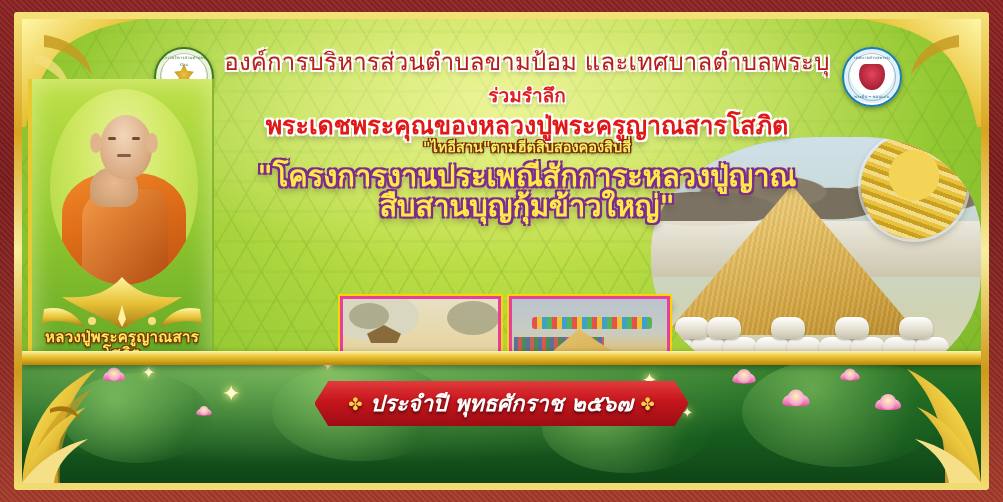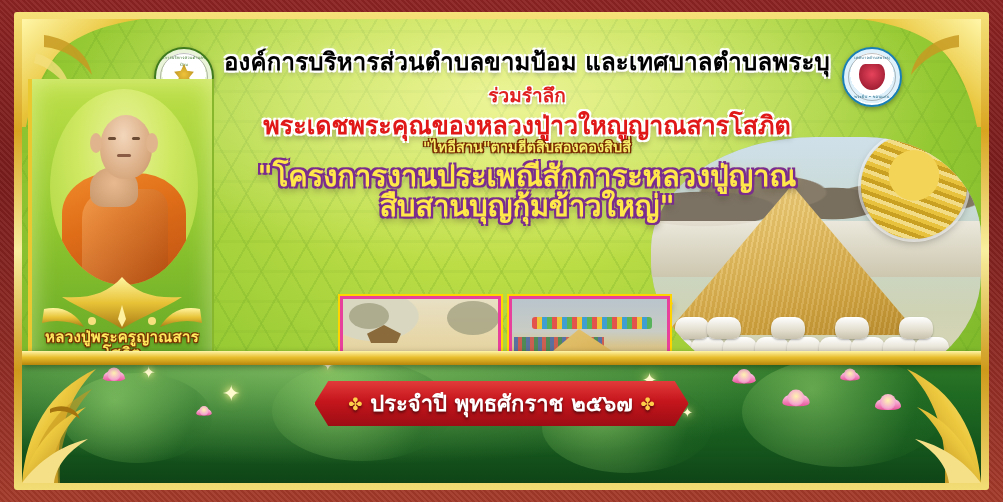--- a/index.html
+++ b/index.html
@@ -161,21 +161,21 @@
     color:#2d6b1b;letter-spacing:.2px;}
   .logo.right .micro{color:#15607f;}
   .logo .micro.top{top:5px;}
   .logo .micro.bot{bottom:5px;}
 
   
   .headline{
     position:absolute;left:190px;top:30px;width:630px;text-align:center;
   }
   .t-line1{
-    font-size:24px;font-weight:bold;line-height:1.12;color:#000000;
+    font-size:24px;font-weight:normal;line-height:1.12;color:#b91c1c;
     text-shadow:
       -2px -2px 0 #ffffff,2px -2px 0 #ffffff,-2px 2px 0 #ffffff,2px 2px 0 #ffffff,
       0 0 6px #ffffff,0 3px 5px rgba(0,0,0,.45);
     letter-spacing:.2px;white-space:nowrap;
   }
   .t-line2{
     margin-top:4px;font-size:19px;font-weight:bold;color:#e02020;
     text-shadow:-1.5px -1.5px 0 #fff,1.5px -1.5px 0 #fff,-1.5px 1.5px 0 #fff,1.5px 1.5px 0 #fff,0 3px 4px rgba(0,0,0,.4);
   }
   .t-line3{
@@ -295,20 +295,21 @@
     background:repeating-linear-gradient(90deg,#e8453f 0 5px,#f3c52b 5px 10px,#2f9ad1 10px 15px,#4caf50 15px 20px);
     opacity:.9;border-radius:3px;}
 
   
   .plaque{
     position:absolute;left:50%;transform:translateX(-50%);top:362px;
     padding:5px 34px;border-radius:6px;
     background:linear-gradient(180deg,#e23b3b 0%,#c5151c 45%,#9d0d14 100%);
     box-shadow:0 0 0 2px #ffd86a,0 3px 8px rgba(0,0,0,.45);
     clip-path:polygon(14px 0,calc(100% - 14px) 0,100% 50%,calc(100% - 14px) 100%,14px 100%,0 50%);
+    font-style:italic;
   }
   .plaque .txt{
     font-size:22px;font-weight:bold;color:#ffffff;white-space:nowrap;
     text-shadow:0 2px 3px rgba(0,0,0,.55);
   }
   .plaque .dia{color:#ffcf4a;font-size:17px;vertical-align:1px;}
 
   
   .location{
     position:absolute;left:0;right:0;top:432px;text-align:center;
@@ -386,21 +387,21 @@
     <div class="logo right">
       <div class="ring"></div>
       <div class="micro top">เทศบาลตำบลพระบุ</div>
       <div class="emblem"></div>
       <div class="micro bot">พระยืน • ขอนแก่น</div>
     </div>
 
     <div class="headline">
       <div class="t-line1">องค์การบริหารส่วนตำบลขามป้อม และเทศบาลตำบลพระบุ</div>
       <div class="t-line2">ร่วมรำลึก</div>
-      <div class="t-line3">พระเดชพระคุณของหลวงปู่าวใหญูญาณสารโสภิต</div>
+      <div class="t-line3">พระเดชพระคุณของหลวงปู่พระครูญาณสารโสภิต</div>
       <div class="t-line5">"ไทอีสาน"ตามฮีตสิบสองคองสิบสี่</div>
       <div class="t-big1">"โครงการงานประเพณีสักการะหลวงปู่ญาณ</div>
       <div class="t-big2">สืบสานบุญกุ้มข้าวใหญ่"</div>
     </div>
 
 
     <div class="portrait-panel">
       <div class="portrait-oval">
         <div class="monk-body">
           <div class="monk-robe-fold"></div>

